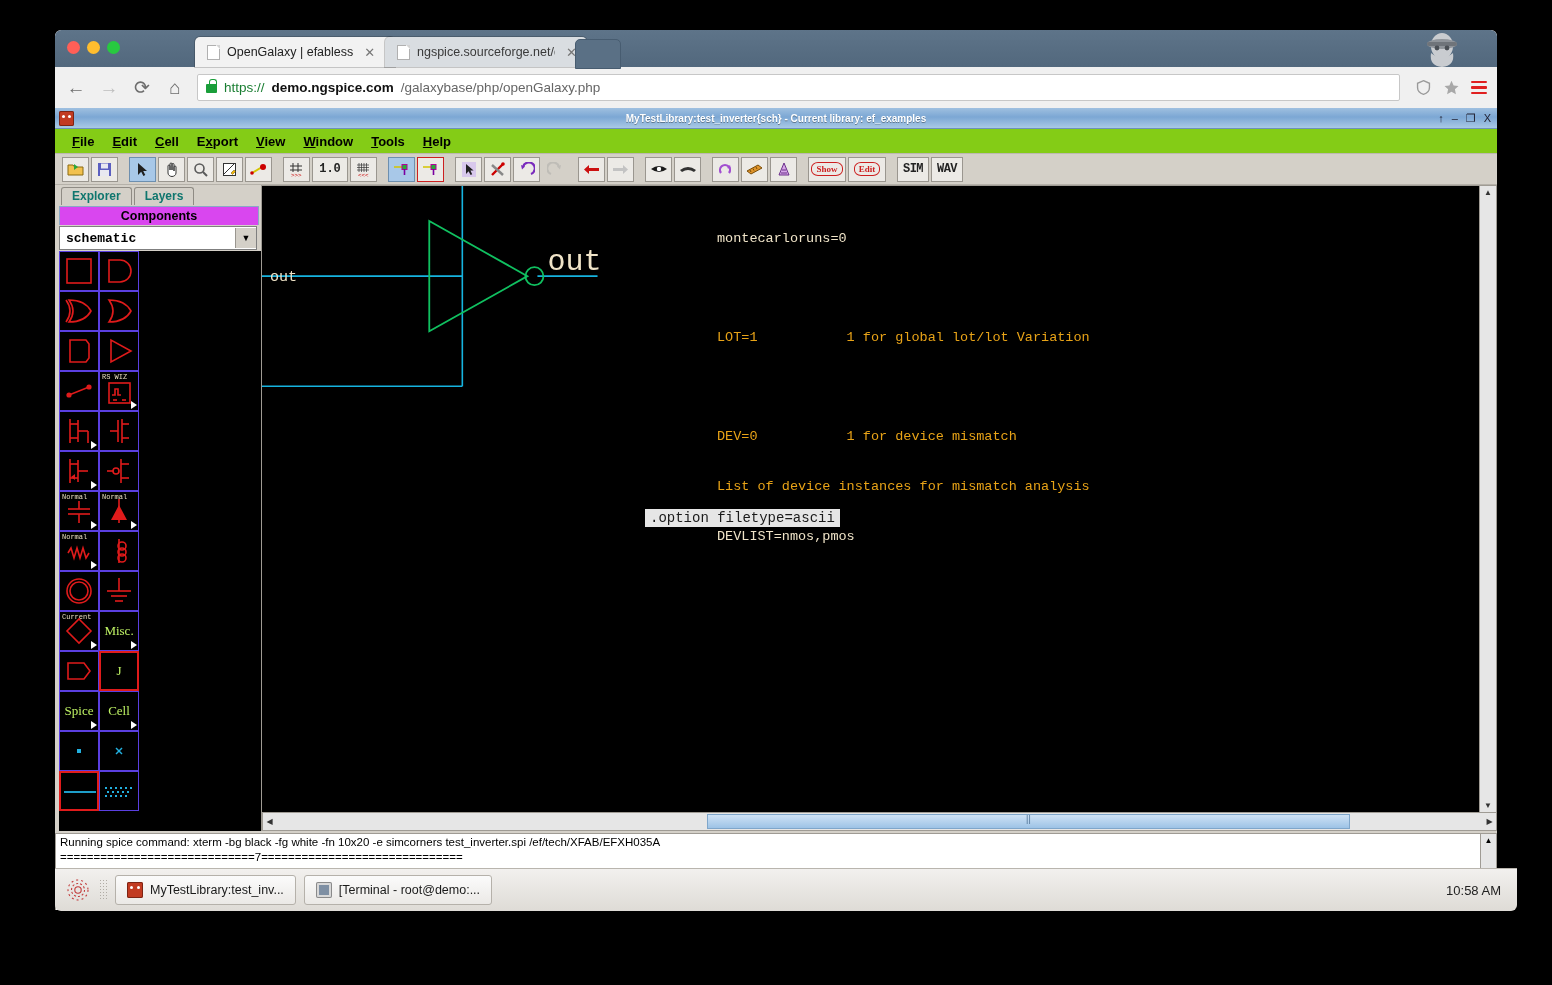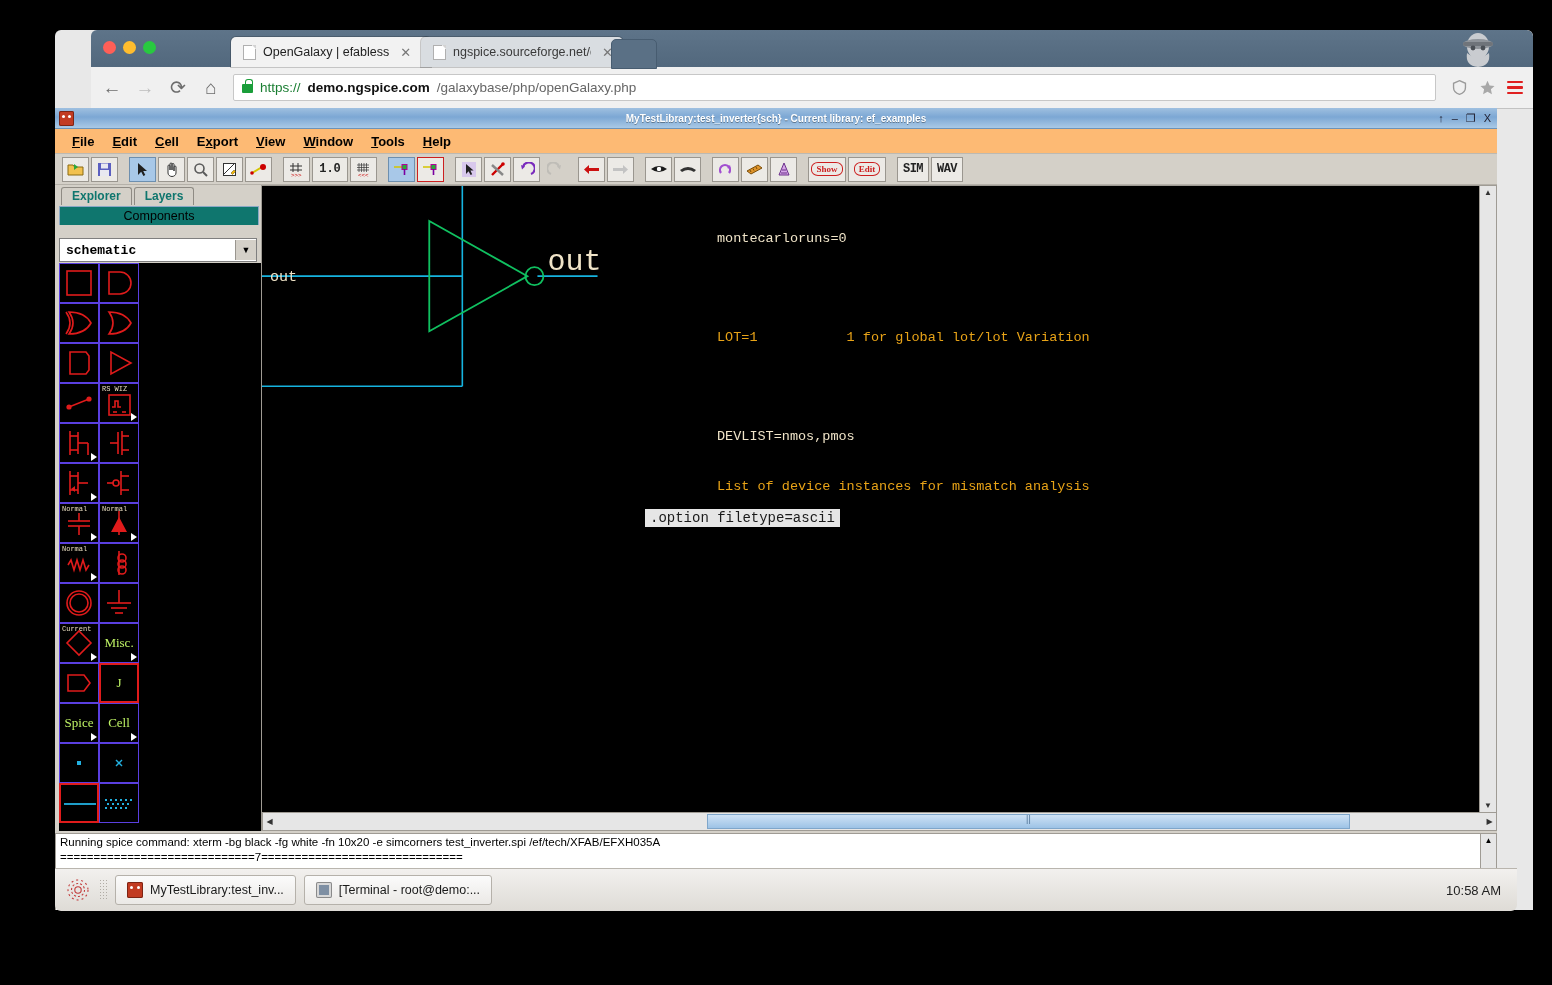--- a/index.html
+++ b/index.html
@@ -12,21 +12,20 @@
   #root { position: relative; width: 1552px; height: 985px; background:#000; }
 
   
   .browser {
     position: absolute; left: 55px; top: 30px;
     width: 1442px; height: 880px;
     background: #e8e8e8;
     border-radius: 6px 6px 0 0;
     box-shadow: 0 3px 14px rgba(0,0,0,.6);
     overflow: hidden;
-    padding-left: 36px;
   }
   .tabstrip {
     position: relative; height: 37px;
     background: linear-gradient(#5e7489,#52687d);
     border-radius: 6px 6px 0 0;
   }
   .traffic { position:absolute; left:12px; top:11px; display:flex; gap:7px; }
   .traffic i { width:13px; height:13px; border-radius:50%; display:block; }
   .tl-r{ background:#ff5f57; } .tl-y{ background:#ffbd2e; } .tl-g{ background:#28c940; }
 
@@ -103,21 +102,21 @@
   .app-title .appicon:before{ left:3px;} .app-title .appicon:after{ right:3px;}
   .app-title .t {
     position:absolute; left:0; right:0; text-align:center;
     font-size:10px; font-weight:bold; color:#fff;
     text-shadow:0 1px 0 rgba(0,0,0,.35);
   }
   .winbtns{ position:absolute; right:6px; display:flex; gap:8px; font-size:11px; color:#223; align-items:center;}
 
   .menubar {
     height:24px; display:flex; align-items:center; gap:0px;
-    background:#fdba74; padding-left:8px; border-bottom:1px solid #bdb9b1;
+    background:#84cc16; padding-left:8px; border-bottom:1px solid #bdb9b1;
   }
   .menubar .mi { font-size:13px; font-weight:bold; color:#000; padding:2px 9px; }
   .menubar .mi u { text-decoration: underline; }
 
   .toolbar {
     height:30px; background:#d4d0c8; display:flex; align-items:center;
     padding-left:6px; gap:0px; border-bottom:1px solid #b5b1a9;
   }
   .tgroup{ display:flex; align-items:center; margin-right:9px; }
   .tbtn {
@@ -141,24 +140,24 @@
   
   .work { display:flex; height:646px; background:#d4d0c8; }
   .sidebar { width:206px; display:flex; flex-direction:column; border-right:1px solid #9f9b94;}
   .sb-tabs{ display:flex; height:20px; padding-left:6px; background:#d4d0c8; gap:2px; align-items:flex-end;}
   .sb-tab{
     font-size:12px; font-weight:bold; padding:1px 10px 2px;
     border:1px solid #8f8b84; border-bottom:none; background:#d4d0c8; color:#0f766e;
     border-radius:3px 3px 0 0;
   }
   .sb-comp{
-    margin:1px 2px 12px 4px; height:18px; background:#0f766e;
+    margin:1px 2px 0 4px; height:18px; background:#d946ef;
     border:1px solid #8aa8c6; border-bottom:none;
     display:flex; align-items:center; justify-content:center;
-    font-size:12.5px; font-weight:normal; color:#000;
+    font-size:12.5px; font-weight:bold; color:#000;
   }
   .sb-combo{
     margin:1px 4px 0 4px; height:22px; background:#fff; border:1px solid #7f7f7f;
     display:flex; align-items:center;
   }
   .sb-combo .val{ flex:1; font-size:13px; font-weight:bold; padding-left:6px; color:#000;
                   font-family:"Liberation Mono",monospace; }
   .sb-combo .arrow{
     width:20px; height:20px; background:#d4d0c8; border-left:1px solid #9a968f;
     display:flex;align-items:center;justify-content:center; font-size:9px;
@@ -757,22 +756,23 @@
               </g>
               <text x="8" y="95" fill="#f0e4c8" font-size="15">out</text>
               <text x="285" y="84" fill="#f0e4c8" font-size="30">out</text>
             </svg>
 
             <div style="position:absolute; left:455px; top:12px; font-family:'Liberation Mono',monospace; font-size:13.5px; line-height:16.6px; white-space:pre;">
               <div style="color:#f0e4c8;">montecarloruns=0</div>
               <div style="height:16px;"></div>
               <div style="color:#e8a317;">LOT=1           1 for global lot/lot Variation</div>
               <div style="height:16px;"></div>
+              <div style="color:#e8a317;">DEV=0           1 for device mismatch</div>
+              <div style="color:#e8a317;">List of device instances for mismatch analysis</div>
               <div style="color:#f0e4c8;">DEVLIST=nmos,pmos</div>
-              <div style="color:#e8a317;">List of device instances for mismatch analysis</div>
             </div>
 
 
             <div style="position:absolute; left:383px; top:323px; background:#e6e6e6; color:#1a1a1a;
                         font-family:'Liberation Mono',monospace; font-size:14px; padding:1px 5px;">.option filetype=ascii</div>
 
             <div class="vscroll">
               <span>▲</span>
               <span>▼</span>
             </div>

